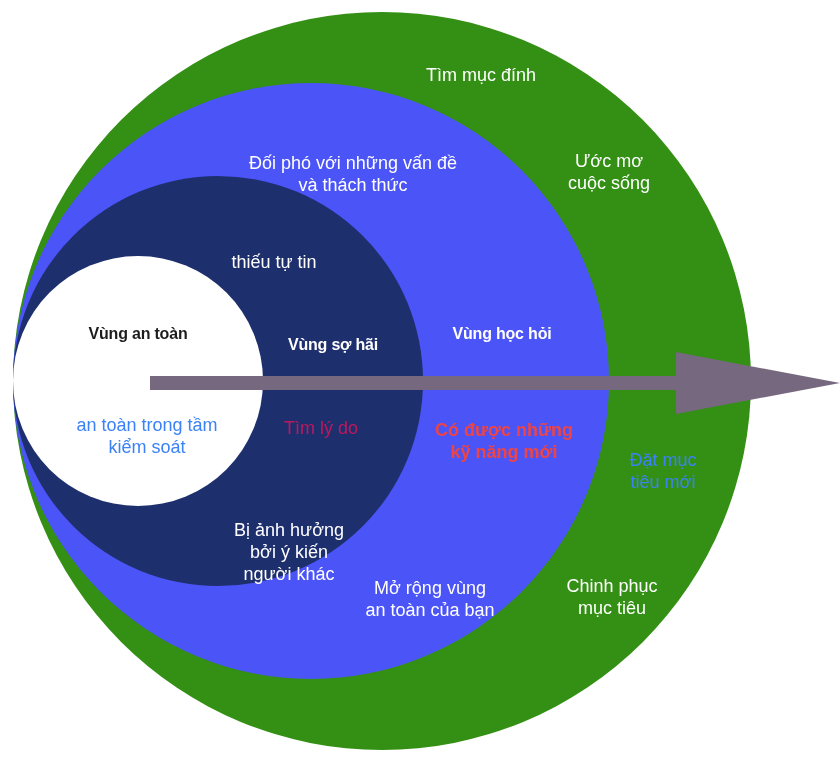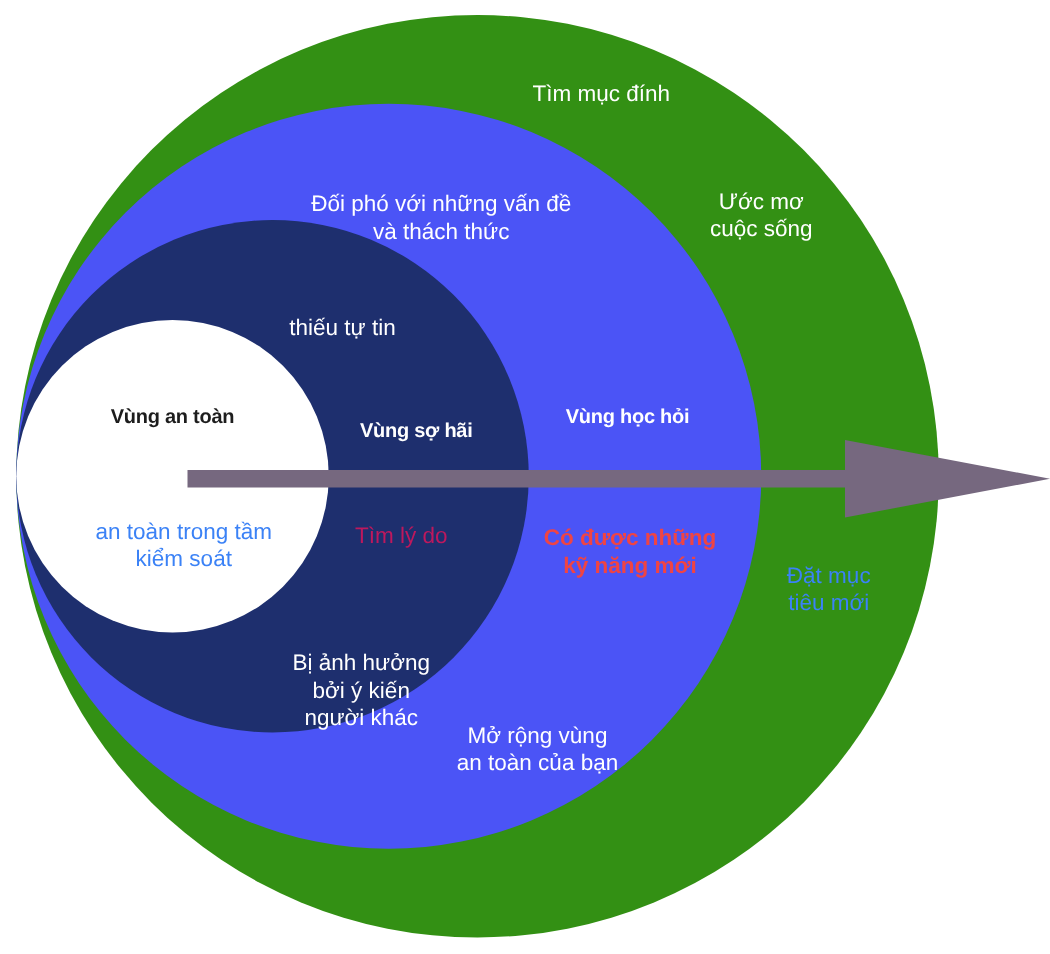--- a/index.html
+++ b/index.html
@@ -79,14 +79,16 @@
   <div class="lbl item-text on-fill" style="left: 504px; top: 442px; width: 230px; color: #ef4444; font-weight: bold;">Có được những
 kỹ năng mới</div>
   <div class="lbl item-text on-fill" style="left: 430px; top: 600px; width: 240px; color: rgb(255, 255, 255);">Mở rộng vùng
 an toàn của bạn</div>
 
   <div class="lbl item-text on-fill" style="left: 481px; top: 76px; width: 230px; color: rgb(255, 255, 255);">Tìm mục đính</div>
   <div class="lbl item-text on-fill" style="left: 609px; top: 173px; width: 180px; color: rgb(255, 255, 255);">Ước mơ
 cuộc sống</div>
   <div class="lbl item-text on-fill" style="left: 663px; top: 472px; width: 180px; color: #3b82f6; text-align: center;">Đặt mục
 tiêu mới</div>
+  <div class="lbl item-text on-fill" style="left: 612px; top: 598px; width: 200px; color: rgb(255, 255, 255);">Chinh phục
+mục tiêu</div>
 
 </div>
 
 </body></html>

